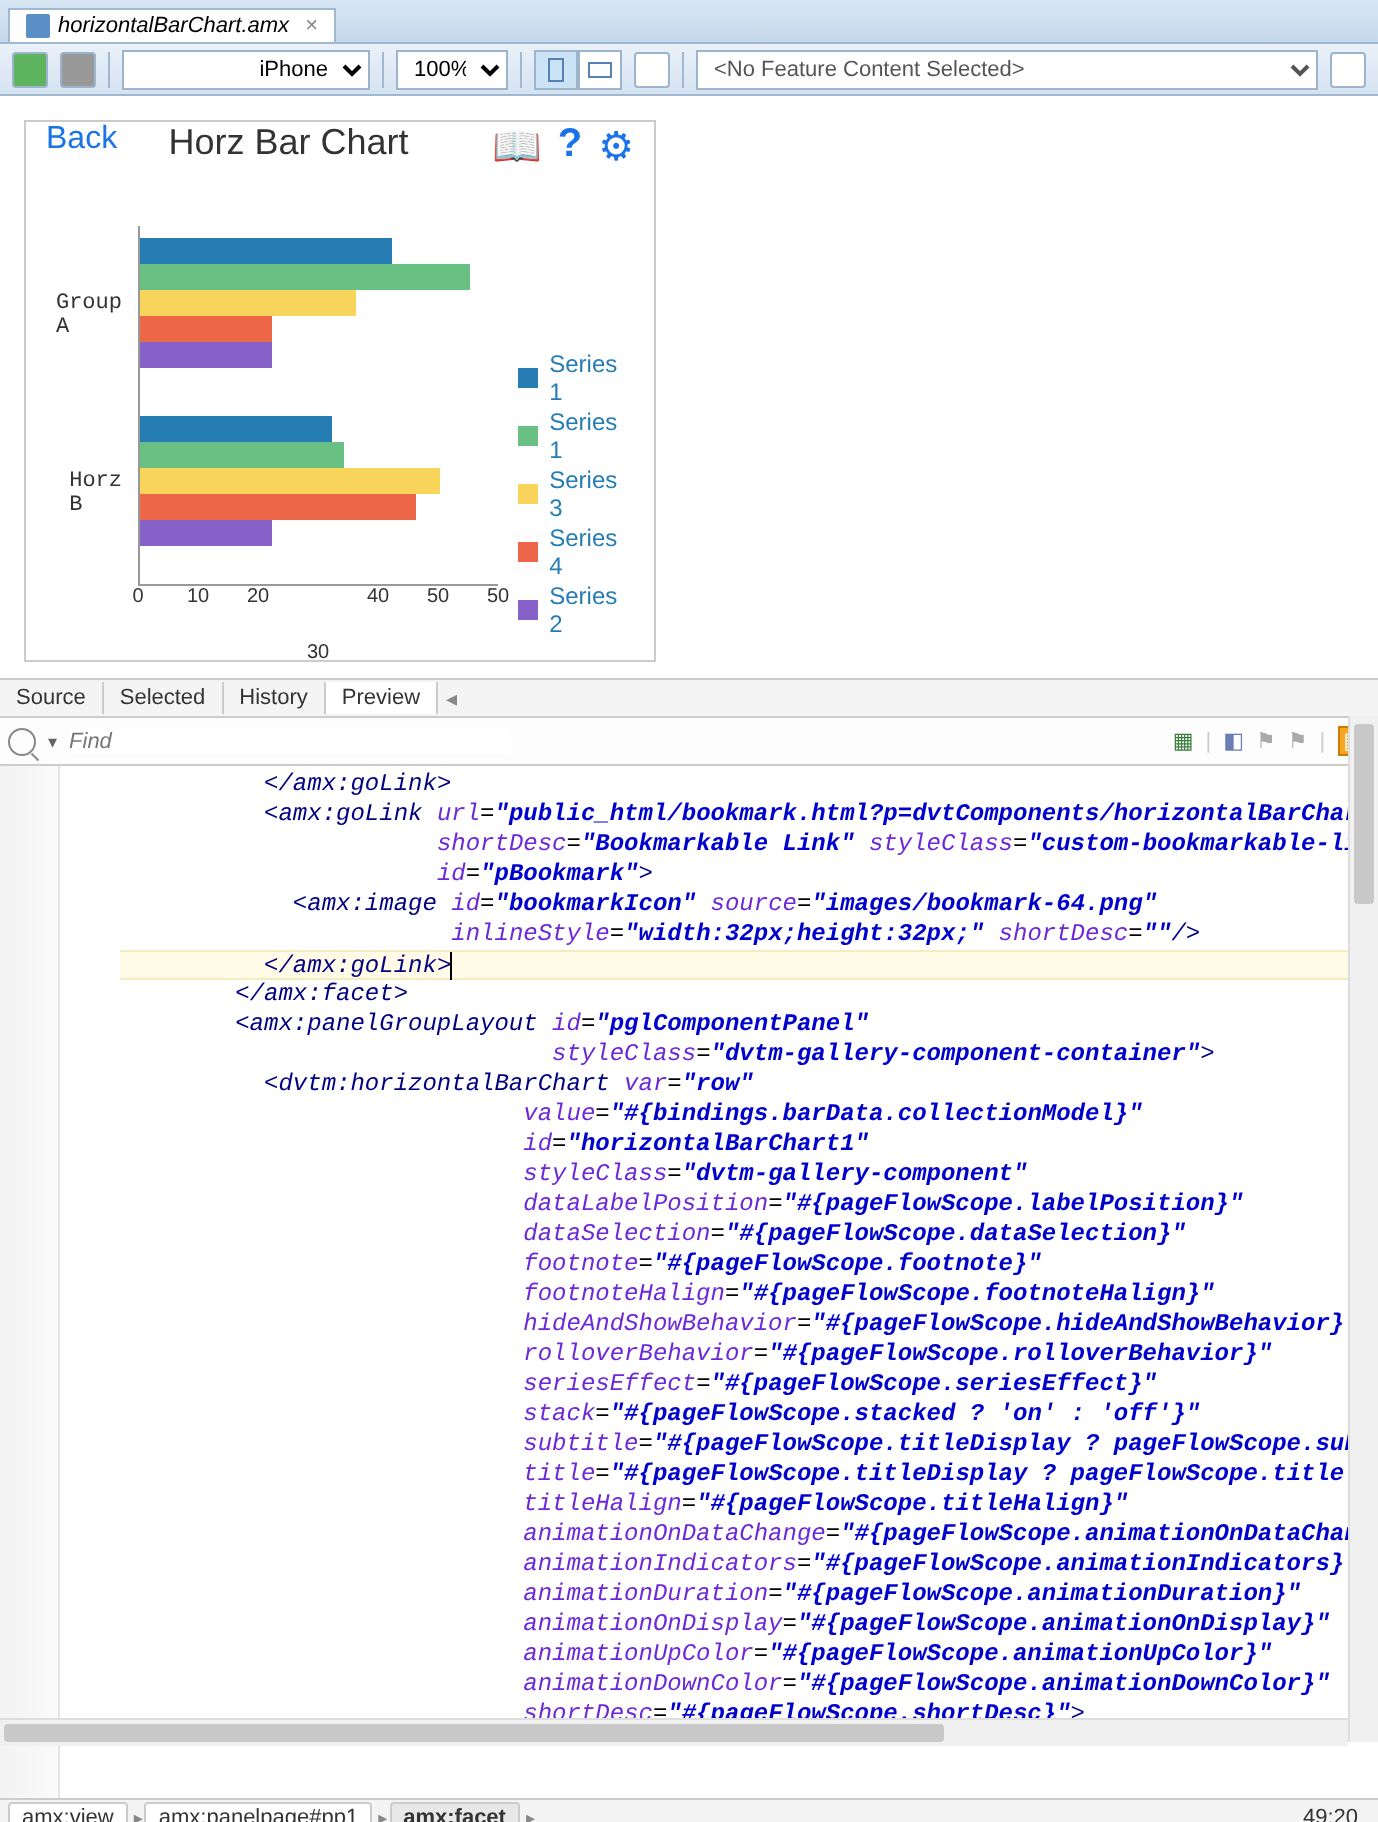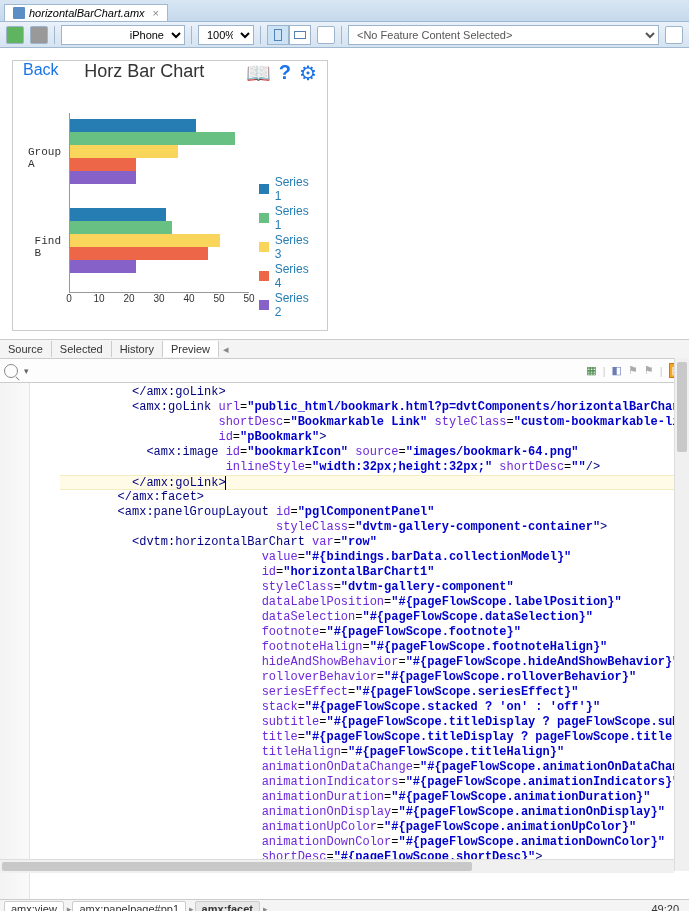--- a/index.html
+++ b/index.html
@@ -55,21 +55,21 @@
 
 .find-bar { display: flex; align-items: center; height: 24px; border-bottom: 1px solid #ccc; padding: 0 4px; gap: 6px; background: #fdfdfd; }
 .find-bar .mag { width: 14px; height: 14px; border: 1px solid #888; border-radius: 50%; position: relative; }
 .find-bar .mag::after { content:""; position:absolute; width:5px; height:1px; background:#888; bottom:-2px; right:-3px; transform:rotate(45deg);}
 .find-bar .dd { font-size: 9px; color: #666; }
 .find-bar input { border: none; outline: none; flex: 0 0 220px; font-size: 11px; color: #888; font-style: italic; }
 .find-bar .spacer { flex: 1; }
 .find-bar .sep { color: #ccc; }
 
 
-.code-area { display: flex; font-family: "Courier New", monospace; font-size: 12px; height: 516px; overflow: hidden; background: #fff; position: relative; }
+.code-area { display: flex; font-family: "Courier New", monospace; font-size: 12px; height: 516px; overflow: hidden; background: #fff; position: relative; font-style: italic; }
 .code-lines { padding: 2px 0 2px 4px; white-space: pre; color: #000; line-height: 15px; }
 .code-lines .t-tag { color: #000080; }
 .code-lines .t-attr { color: #6d28d9; }
 .code-lines .t-val { color: #0000cd; }
 .code-lines .t-str { font-weight: bold; }
 .line { height: 15px; }
 .line.hl { background: #fffbe6; border-top: 1px solid #f2ecc0; border-bottom: 1px solid #f2ecc0; }
 .gut-strip { position:absolute; left:0; width:30px; top:0; bottom:0; background: linear-gradient(90deg,#f3f3f3,#fafafa); border-right:1px solid #e4e4e4;}
 .gut-strip2 { position:absolute; left:30px; width:22px; top:0; bottom:0; background:#fff; }
 
@@ -137,32 +137,32 @@
     </div>
     <div class="chart-wrap">
       <div class="axis-area">
         <div class="chart-plot" id="chart-plot">
             <div class="cat-label" style="top: 32.5px;">Group A</div>
             <div class="bar" style="position: absolute; left: 0px; top: 6px; height: 13px; width: 126px; background: rgb(38, 125, 179);"></div>
             <div class="bar" style="position: absolute; left: 0px; top: 19px; height: 13px; width: 165px; background: rgb(104, 193, 130);"></div>
             <div class="bar" style="position: absolute; left: 0px; top: 32px; height: 13px; width: 108px; background: rgb(250, 213, 92);"></div>
             <div class="bar" style="position: absolute; left: 0px; top: 45px; height: 13px; width: 66px; background: rgb(237, 102, 71);"></div>
             <div class="bar" style="position: absolute; left: 0px; top: 58px; height: 13px; width: 66px; background: rgb(133, 97, 200);"></div>
-            <div class="cat-label" style="top: 121.5px;">Find B</div>
+            <div class="cat-label" style="top: 121.5px;">Horz B</div>
             <div class="bar" style="position: absolute; left: 0px; top: 95px; height: 13px; width: 96px; background: rgb(38, 125, 179);"></div>
             <div class="bar" style="position: absolute; left: 0px; top: 108px; height: 13px; width: 102px; background: rgb(104, 193, 130);"></div>
             <div class="bar" style="position: absolute; left: 0px; top: 121px; height: 13px; width: 150px; background: rgb(250, 213, 92);"></div>
             <div class="bar" style="position: absolute; left: 0px; top: 134px; height: 13px; width: 138px; background: rgb(237, 102, 71);"></div>
             <div class="bar" style="position: absolute; left: 0px; top: 147px; height: 13px; width: 66px; background: rgb(133, 97, 200);"></div>
           </div>
         <div class="x-ticks" id="xticks">
             <span class="x-tick" style="left: 0px;">0</span>
             <span class="x-tick" style="left: 30px;">10</span>
             <span class="x-tick" style="left: 60px;">20</span>
-            <span class="x-tick" style="left: 90px;">30</span>
+            <span class="x-tick" style="left: 90px; margin-top: 28px;">30</span>
             <span class="x-tick" style="left: 120px;">40</span>
             <span class="x-tick" style="left: 150px;">50</span>
             <span class="x-tick" style="left: 180px;">50</span>
           </div>
       </div>
       <div class="legend" id="legend">
           <div class="legend-item">
             <span class="legend-sw" style="background: rgb(38, 125, 179);"></span>
             <span>Series 1</span>
           </div>
@@ -193,20 +193,21 @@
       <div class="pane-tab">Selected</div>
       <div class="pane-tab">History</div>
       <div class="pane-tab active">Preview</div>
     </div>
   <span class="arrow">◂</span>
 </div>
 
 <div class="find-bar">
   <span class="mag"></span>
   <span class="dd">▾</span>
+  <input placeholder="Find" style="">
   <div class="spacer"></div>
   <span style="color:#3a7d3a;">▦</span>
   <span class="sep">|</span>
   <span style="color:#6a7db5;">◧</span>
   <span style="color:#aaa;">⚑</span>
   <span style="color:#aaa;">⚑</span>
   <span class="sep">|</span>
   <span style="background:#f5a623;color:#fff;padding:0 2px;border:1px solid #cc7a00;">▦</span>
 </div>
 

